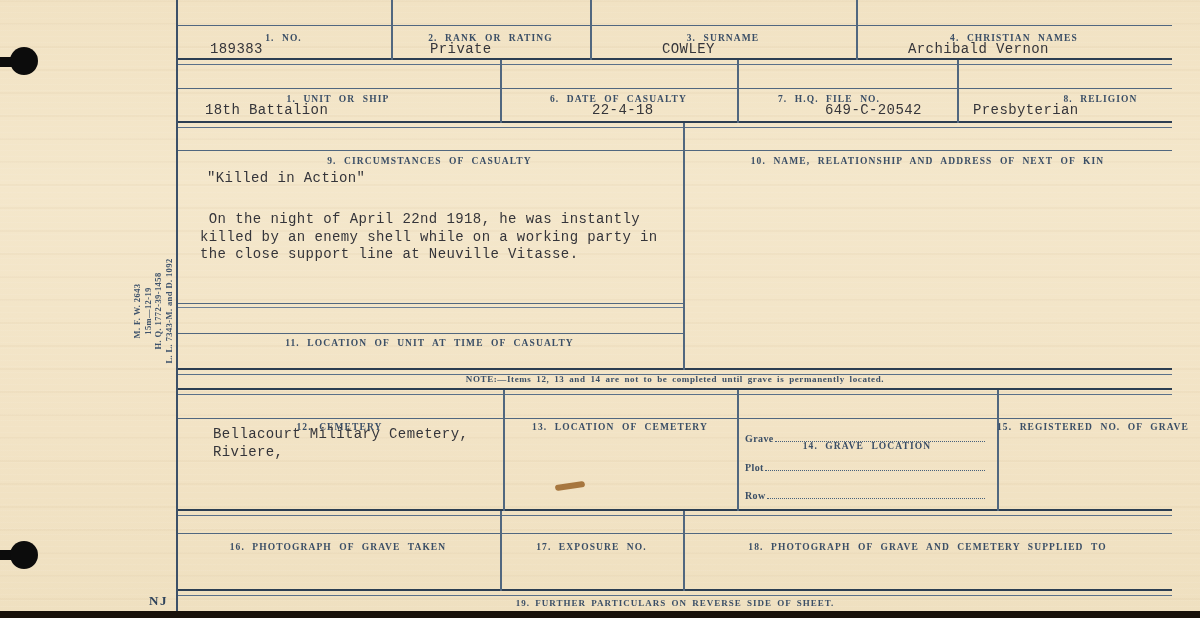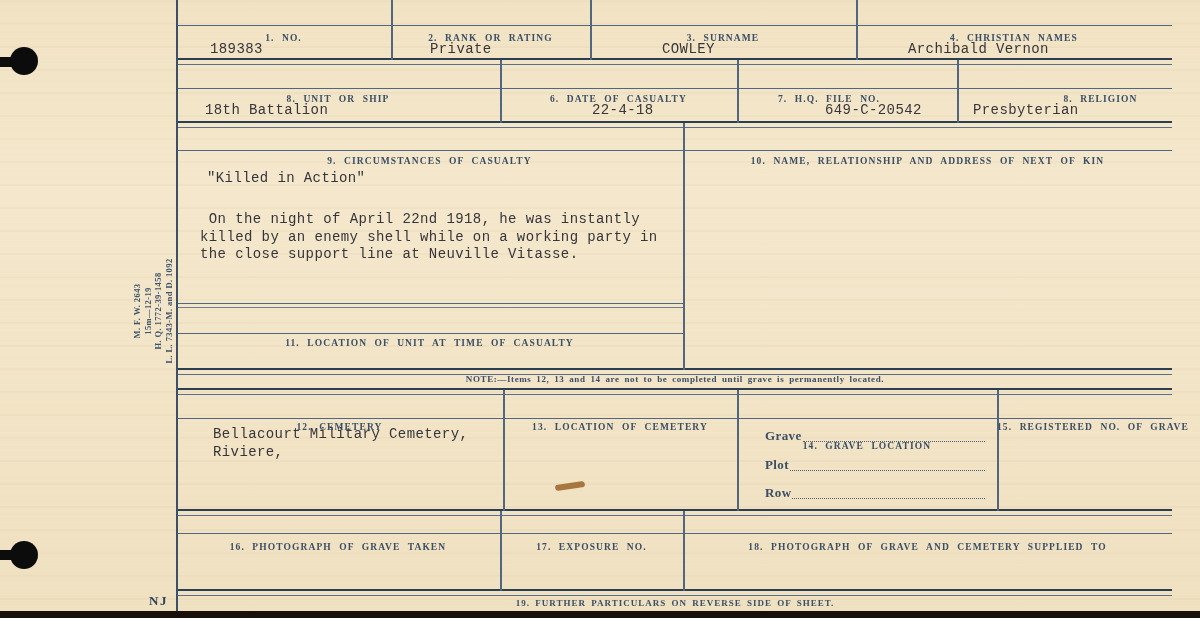--- a/index.html
+++ b/index.html
@@ -23,21 +23,21 @@
     position:absolute;font-family:"Liberation Serif",serif;font-weight:700;
     font-size:9.5px;letter-spacing:1.1px;word-spacing:4px;color:#3a4e66;
     text-align:center;white-space:nowrap;margin-top:25px;
   }
   .typed{
     position:absolute;font-family:"Liberation Mono","DejaVu Sans Mono",monospace;
     font-size:14px;color:#35353a;letter-spacing:0.4px;white-space:pre-wrap;line-height:16.5px;
   }
   .typed.para{font-size:14px;line-height:17.5px;}
   .dotrow{position:absolute;display:flex;align-items:flex-end;height:13px;}
-  .dotrow .dlbl{font-family:"Liberation Serif",serif;font-weight:700;font-size:13px;color:#3a4e66;letter-spacing:0.4px;margin-left:20px;}
+  .dotrow .dlbl{font-family:"Liberation Serif",serif;font-weight:700;font-size:10px;color:#3a4e66;letter-spacing:0.4px;}
   .dotrow .leader{flex:1;border-bottom:1.6px dotted #46607c;margin:0 0 2px 1px;}
   .notetxt{position:absolute;left:178px;width:994px;text-align:center;
     font-family:"Liberation Serif",serif;font-weight:700;font-size:9px;
     letter-spacing:0.6px;word-spacing:2px;color:#3a4e66;white-space:nowrap;}
   
   .hole{position:absolute;width:28px;height:28px;border-radius:50%;background:#0c0c0c;}
   .stem{position:absolute;height:10px;background:#0c0c0c;border-radius:0 5px 5px 0;}
   .stamp{
     position:absolute;left:153px;top:311px;transform:translate(-50%,-50%) rotate(-90deg);
     text-align:center;white-space:nowrap;line-height:10.5px;
@@ -103,21 +103,21 @@
   <div class="lbl" style="left:176px;width:215px;top:8px;">1. NO.</div>
   <div class="lbl" style="left:391px;width:199px;top:8px;">2. RANK OR RATING</div>
   <div class="lbl" style="left:590px;width:266px;top:8px;">3. SURNAME</div>
   <div class="lbl" style="left:856px;width:316px;top:8px;">4. CHRISTIAN NAMES</div>
 
   <div class="typed" style="left:210px;top:41px;">189383</div>
   <div class="typed" style="left:430px;top:41px;">Private</div>
   <div class="typed" style="left:662px;top:41px;">COWLEY</div>
   <div class="typed" style="left:908px;top:41px;">Archibald Vernon</div>
 
-  <div class="lbl" style="left:176px;width:324px;top:69px;">8. UNIT OR SHIP</div>
+  <div class="lbl" style="left:176px;width:324px;top:69px;">1. UNIT OR SHIP</div>
   <div class="lbl" style="left:500px;width:237px;top:69px;">6. DATE OF CASUALTY</div>
   <div class="lbl" style="left:737px;width:184px;top:69px;">7. H.Q. FILE NO.</div>
   <div class="lbl" style="left:957px;width:215px;top:69px;padding-left:36px;">8. RELIGION</div>
 
   <div class="typed" style="left:205px;top:102px;">18th Battalion</div>
   <div class="typed" style="left:592px;top:102px;">22-4-18</div>
   <div class="typed" style="left:825px;top:102px;">649-C-20542</div>
   <div class="typed" style="left:973px;top:102px;">Presbyterian</div>
 
   <div class="lbl" style="left:176px;width:507px;top:131px;">9. CIRCUMSTANCES OF CASUALTY</div>

